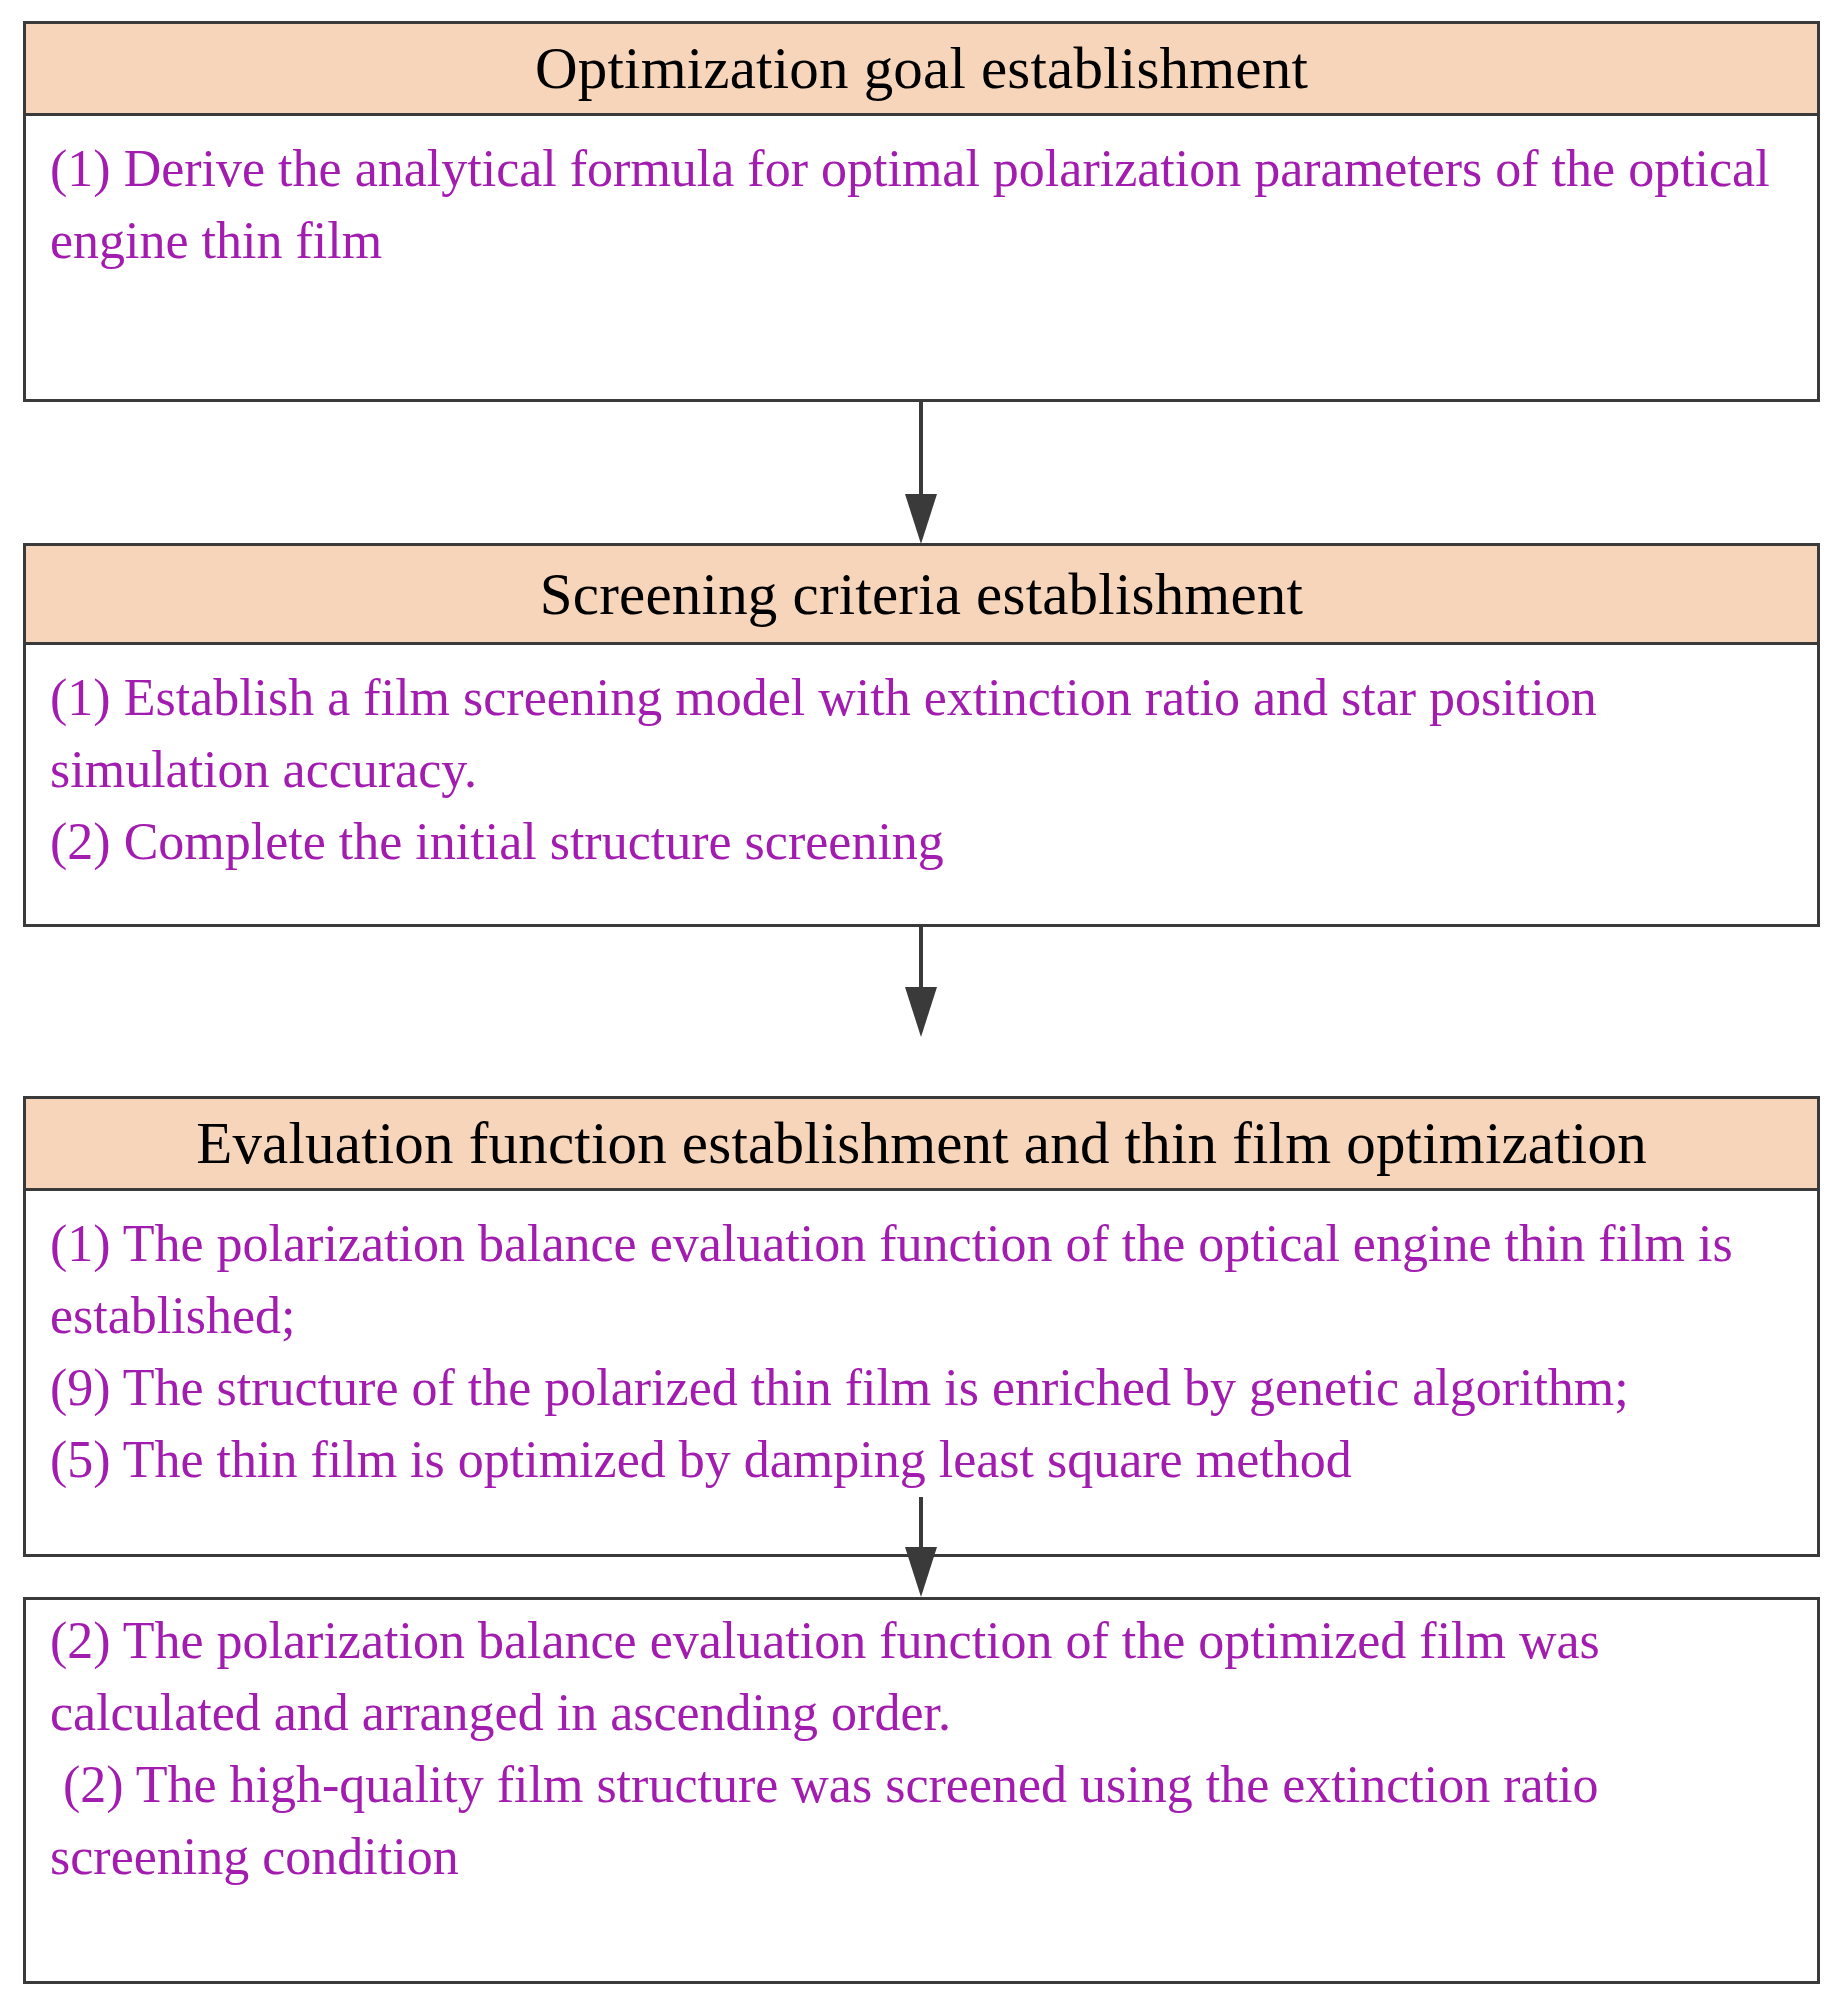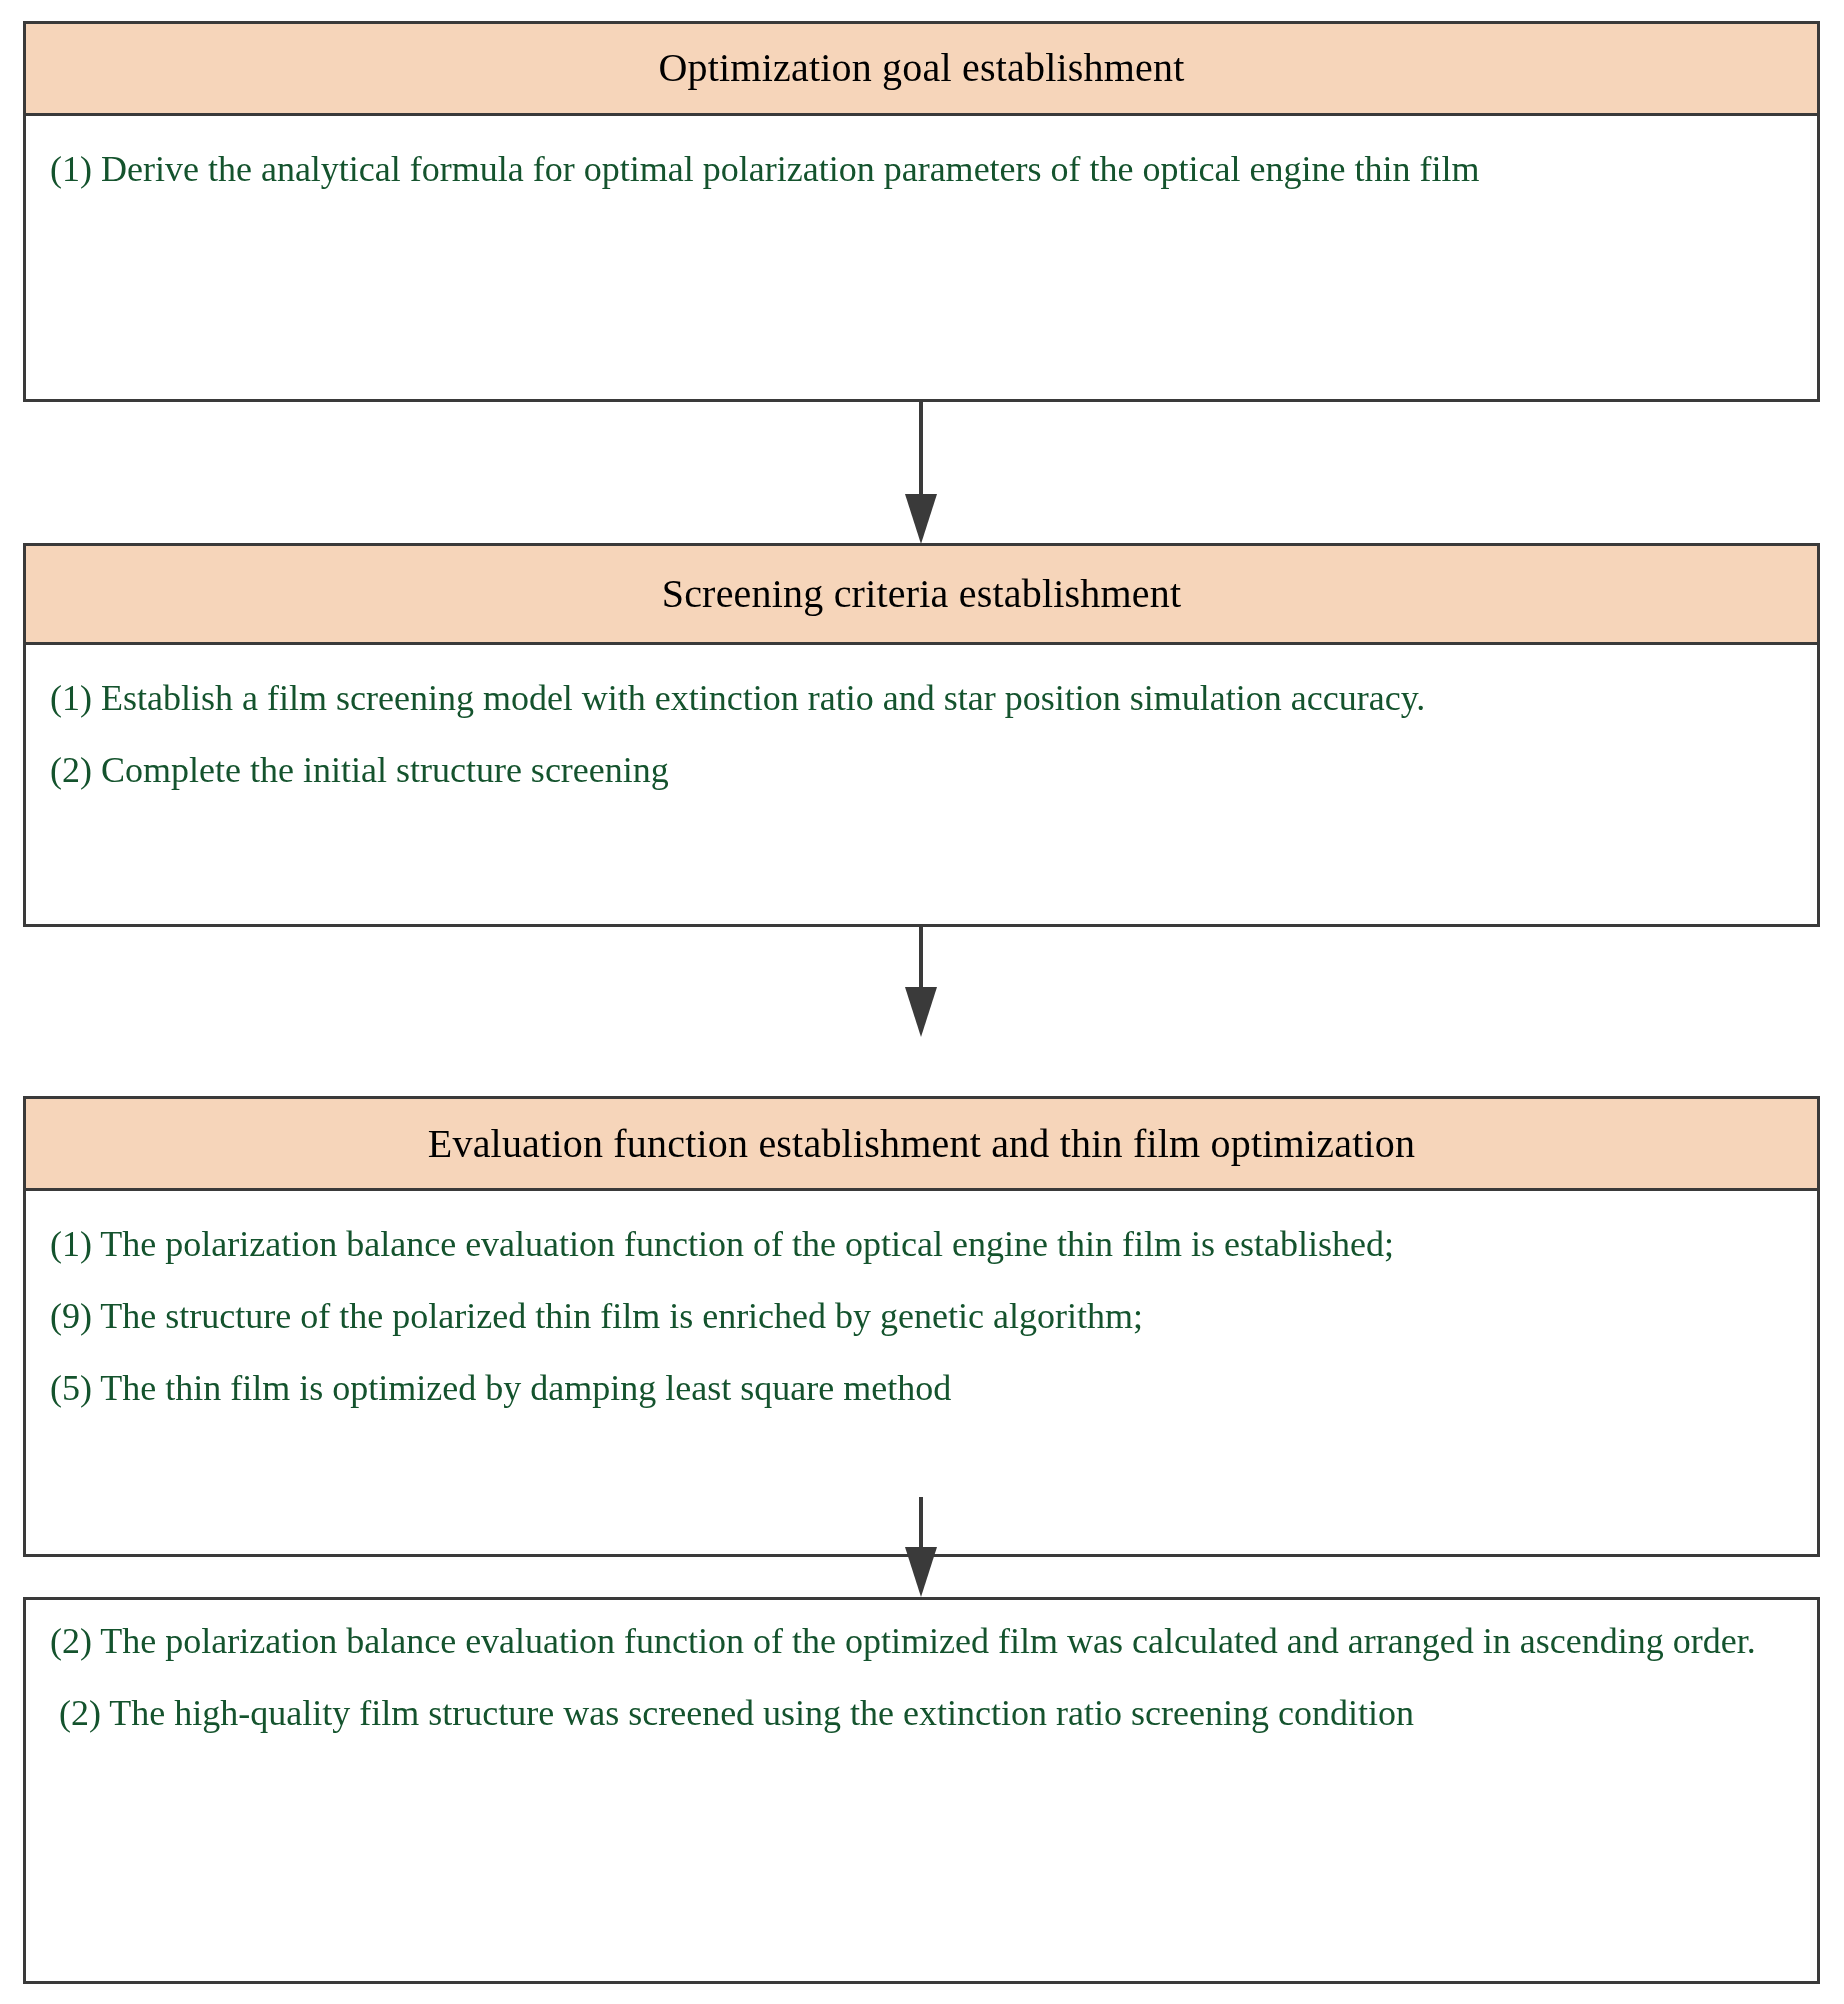--- a/index.html
+++ b/index.html
@@ -28,32 +28,32 @@
     width: 1797px;
     box-sizing: border-box;
     border: 3.8px solid #3a3a3a;
     background: #ffffff;
   }
   .box-header {
     background: #f6d5ba;
     border-bottom: 3.8px solid #3a3a3a;
     text-align: center;
     color: #000000;
-    font-size: 40px;
+    font-size: 59px;
     line-height: 1.0;
     letter-spacing: 0.2px;
     box-sizing: border-box;
     display: flex;
     align-items: center;
     justify-content: center;
   }
   .box-body {
     background: #ffffff;
-    color: #14532d;
-    font-size: 36px;
+    color: #a21caf;
+    font-size: 52px;
     line-height: 72px;
     padding: 17px 27.5px 7.6px 24px;
     box-sizing: border-box;
   }
   .body-line {
     white-space: pre-wrap;
     margin: 0;
     padding: 0;
   }
 

